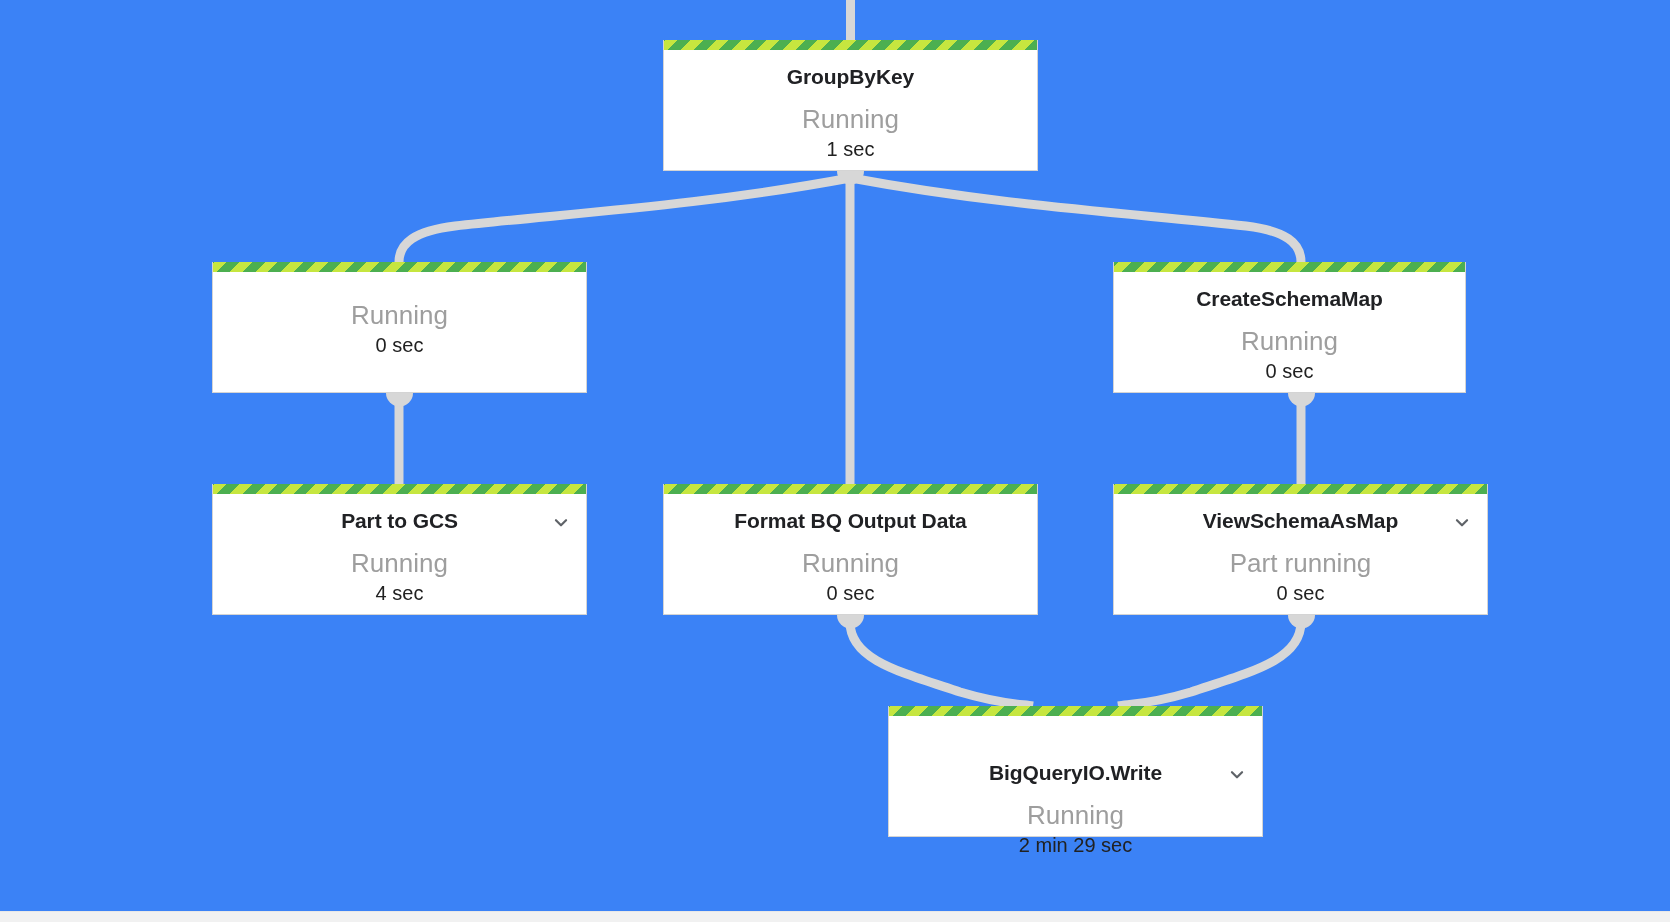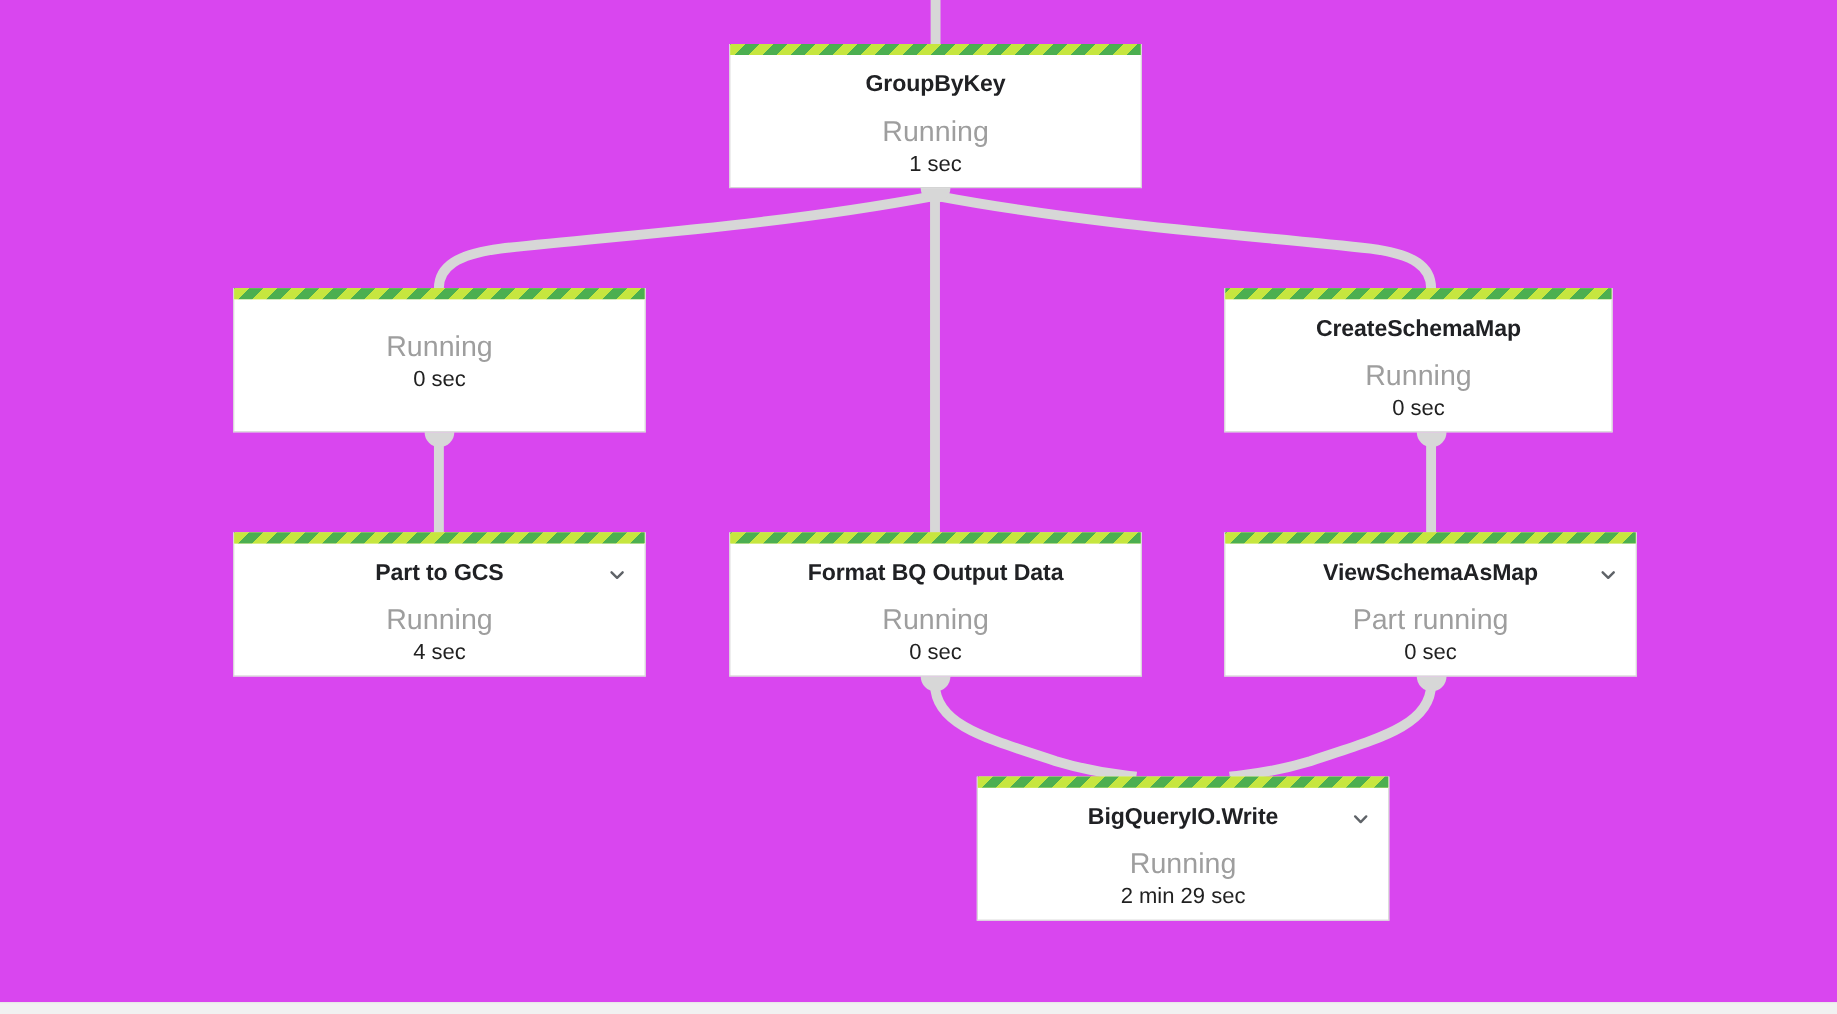--- a/index.html
+++ b/index.html
@@ -13,21 +13,21 @@
     height: 922px;
     overflow: hidden;
     position: relative;
   }
 
   #canvas {
     position: absolute;
     left: 0; top: 0;
     width: 1670px;
     height: 922px;
-    background: #d946ef;
+    background: #3b82f6;
   }
 
   
   #bottom-strip {
     position: absolute;
     left: 0;
     bottom: 0;
     width: 1670px;
     height: 10px;
     background: #f1f1f1;
@@ -214,21 +214,21 @@
       <div class="node-status">Part running</div>
       <div class="node-time">0 sec</div>
       <span class="chevron">
         <svg width="22" height="22" viewBox="0 0 24 24">
           <path d="M6.5 9 L12 14.5 L17.5 9" fill="none" stroke="#5f6368" stroke-width="2.4" stroke-linecap="round" stroke-linejoin="round"></path>
         </svg>
       </span>
     </div>
   </div>
 
-  <div class="node" style="left:888px; top:706px; width:375px; height:131px;">
+  <div class="node" style="left:888px; top:706px; width:375px; height:131px;gap:30px;">
     <div class="node-stripe"></div>
     <div class="node-body">
       <div class="node-title">BigQueryIO.Write</div>
       <div class="node-status">Running</div>
       <div class="node-time">2 min 29 sec</div>
       <span class="chevron">
         <svg width="22" height="22" viewBox="0 0 24 24">
           <path d="M6.5 9 L12 14.5 L17.5 9" fill="none" stroke="#5f6368" stroke-width="2.4" stroke-linecap="round" stroke-linejoin="round"></path>
         </svg>
       </span>

